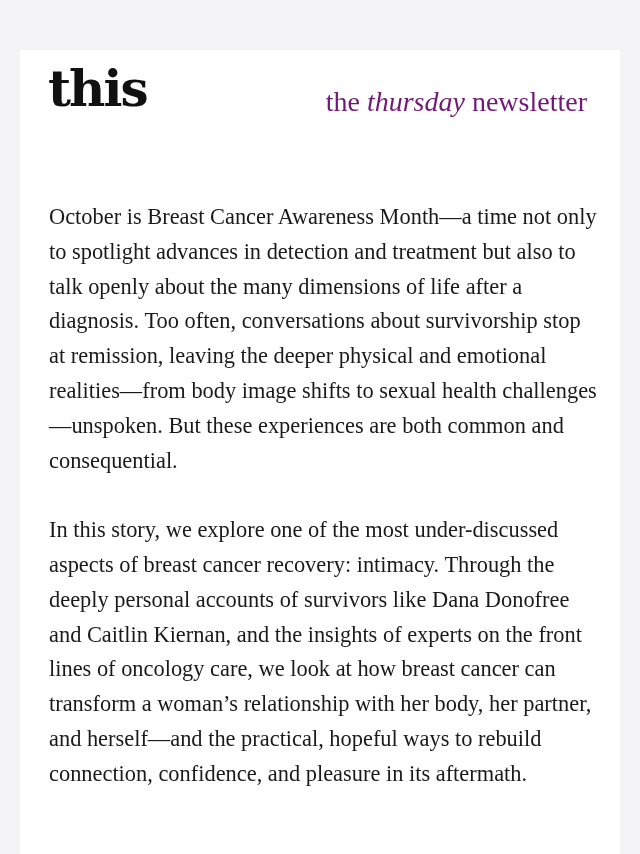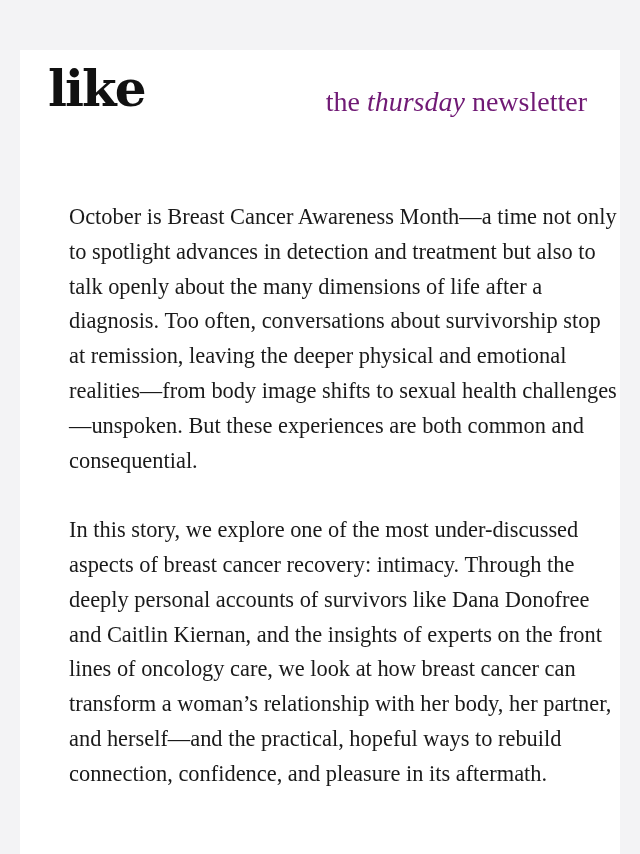--- a/index.html
+++ b/index.html
@@ -54,32 +54,31 @@
     }
     .body-text {
       position: absolute;
       left: 29px;
       top: 150px;
       width: 552px;
       font-family: "Liberation Serif", serif;
       font-size: 22.4px;
       line-height: 34.8px;
       color: #1a1a1a;
-      margin-left: 20px;
     }
     .body-text p {
       margin: 0 0 34.8px 0;
     }
   </style>
 </head>
 <body>
 
 <div class="card">
   <div class="header">
-    <div class="logo">like</div>
+    <div class="logo">this</div>
     <div class="tagline"><span>the </span><em>thursday</em><span> newsletter</span></div>
   </div>
 
   <div class="body-text">
     <p>October is Breast Cancer Awareness Month—a time not only to spotlight advances in detection and treatment but also to talk openly about the many dimensions of life after a diagnosis. Too often, conversations about survivorship stop at remission, leaving the deeper physical and emotional realities—from body image shifts to sexual health challenges—unspoken. But these experiences are both common and consequential.</p>
     <p>In this story, we explore one of the most under-discussed aspects of breast cancer recovery: intimacy. Through the deeply personal accounts of survivors like Dana Donofree and Caitlin Kiernan, and the insights of experts on the front lines of oncology care, we look at how breast cancer can transform a woman’s relationship with her body, her partner, and herself—and the practical, hopeful ways to rebuild connection, confidence, and pleasure in its aftermath.</p>
   </div>
 </div>
 
 </body></html>

